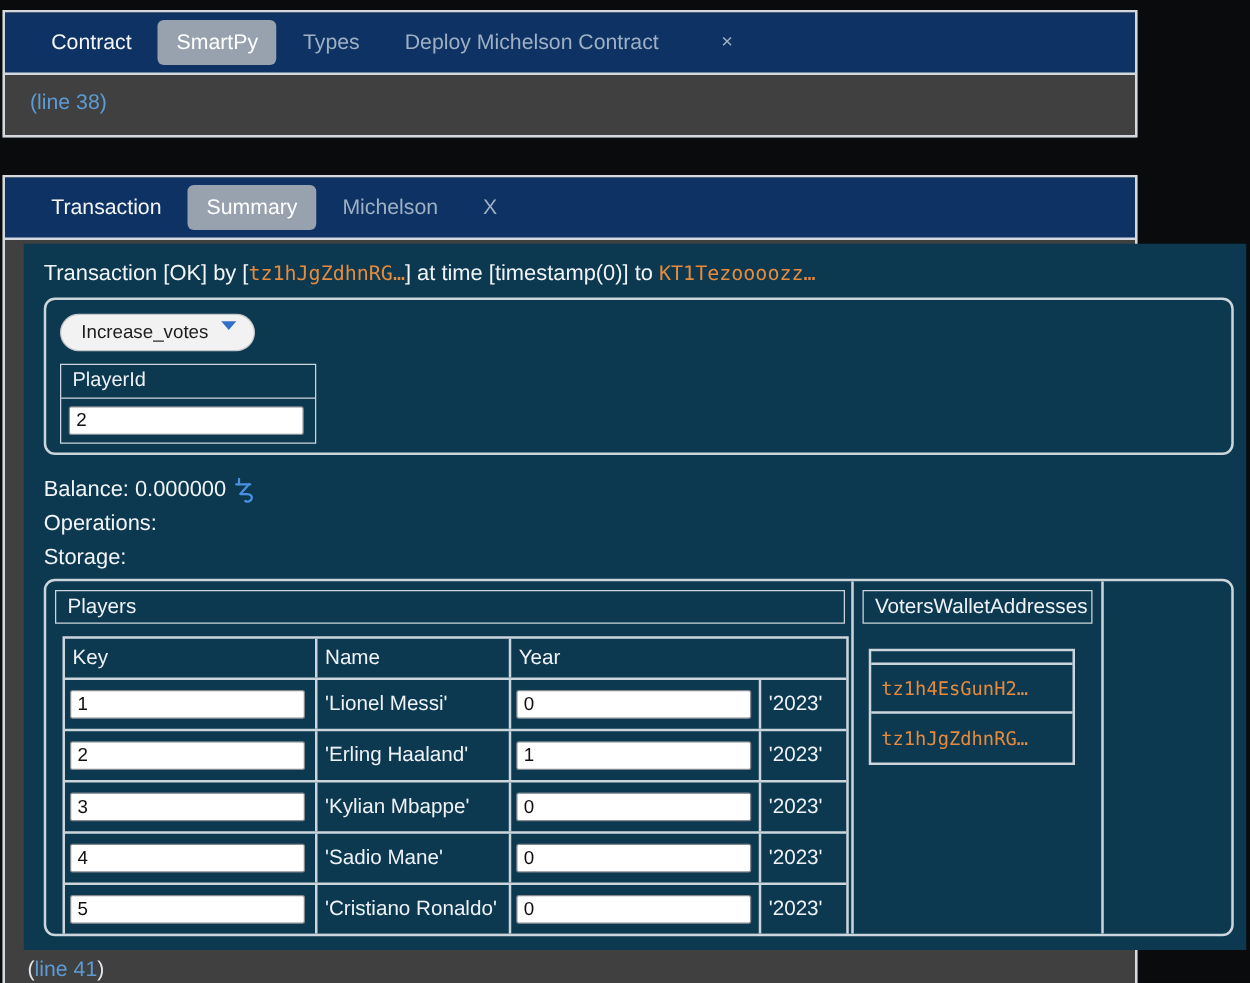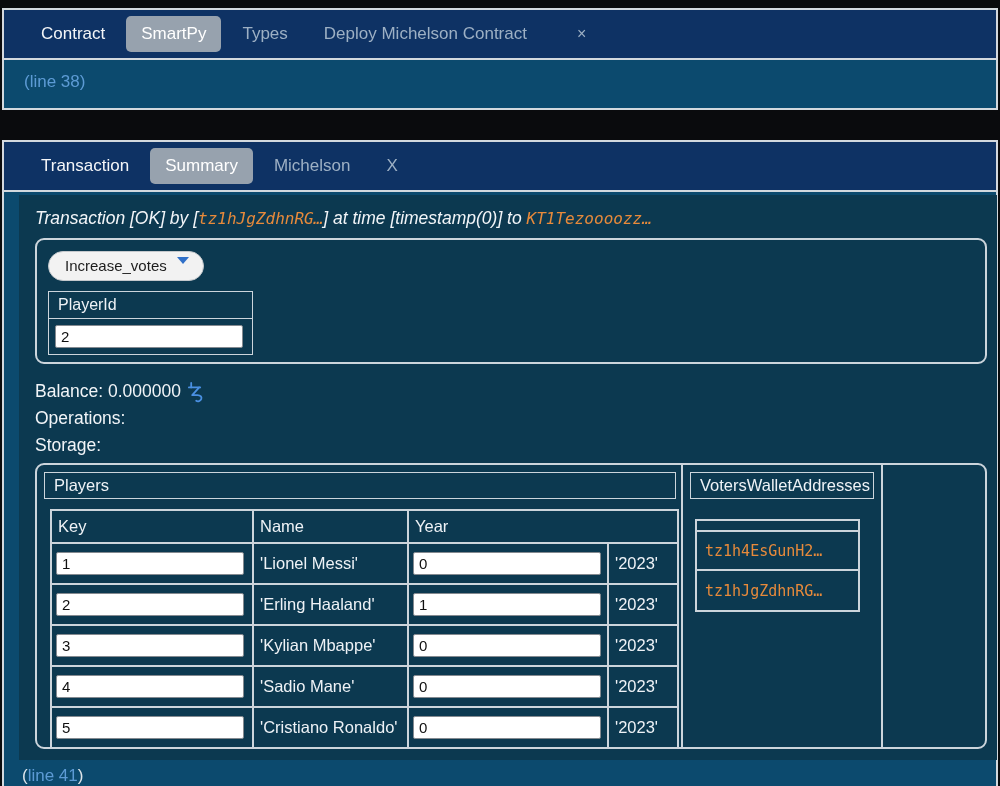--- a/index.html
+++ b/index.html
@@ -1,40 +1,40 @@
 <!DOCTYPE html>
 <html><head>
 <meta charset="utf-8">
 <style>
   * { margin:0; padding:0; box-sizing:border-box; }
   html,body { width:1000px; height:786px; background:#0a0b0d; overflow:hidden;
               font-family:"Liberation Sans", sans-serif; }
 
-  .panel { position:absolute; left:2px; width:996px; border:2px solid #d3d9de; background:#0c4a6e; }
+  .panel { position:absolute; left:2px; width:908px; border:2px solid #d3d9de; background:#404040; }
   #panel-top { top:8px; height:102px; }
   #panel-main { top:140px; height:654px; }
 
   .tabbar { height:50px; background:#0e3264; border-bottom:2px solid #d3d9de;
             display:flex; align-items:center; padding-left:22px; }
   .tab { color:#9db0c4; font-size:17px; font-weight:500; padding:8px 15px; margin-right:6px;
          border-radius:5px; white-space:nowrap; cursor:default; }
   .tab.primary { color:#f4f6f8; }
   .tab.selected { background:#97a2ae; color:#ffffff; }
   .tab.close { margin-left:14px; font-size:16px; }
 
   .statusline { display:flex; align-items:center; padding-left:20px; font-size:17px; height:44px; }
   .paren-blue { color:#5d9bd5; }
   .paren-light { color:#dfe5ea; }
   .linelink { color:#5d9bd5; cursor:pointer; }
 
   
   .report { margin:3px 0 0 15px; width:978px; height:565px; background:#0c3950;
             padding:13px 0 0 16px; }
 
-  .txline { color:#f2f5f8; font-size:17.5px;font-style:italic; }
+  .txline { color:#f2f5f8; font-size:17.5px; }
   .mono-addr { font-family:"DejaVu Sans Mono", monospace; color:#e78a3b; font-size:16px; }
 
   .instr-box { margin-top:9px; width:952px; height:126px; border:2px solid #ccd5dc;
                border-radius:9px; padding:11px 0 0 11px; }
   .pill { display:inline-flex; gap:10px; background:#f2f2f2;
           border:1px solid #c4c8cc; border-radius:15px; padding:5px 14px 6px 16px;
           font-size:15px; color:#1c1c1c; cursor:pointer; }
   .caret { width:0; height:0; border-left:6px solid transparent; border-right:6px solid transparent;
            border-top:7px solid #3070c8; }
   .mini-table { margin-top:10px; width:205px; border:1px solid #ccd5dc; }

